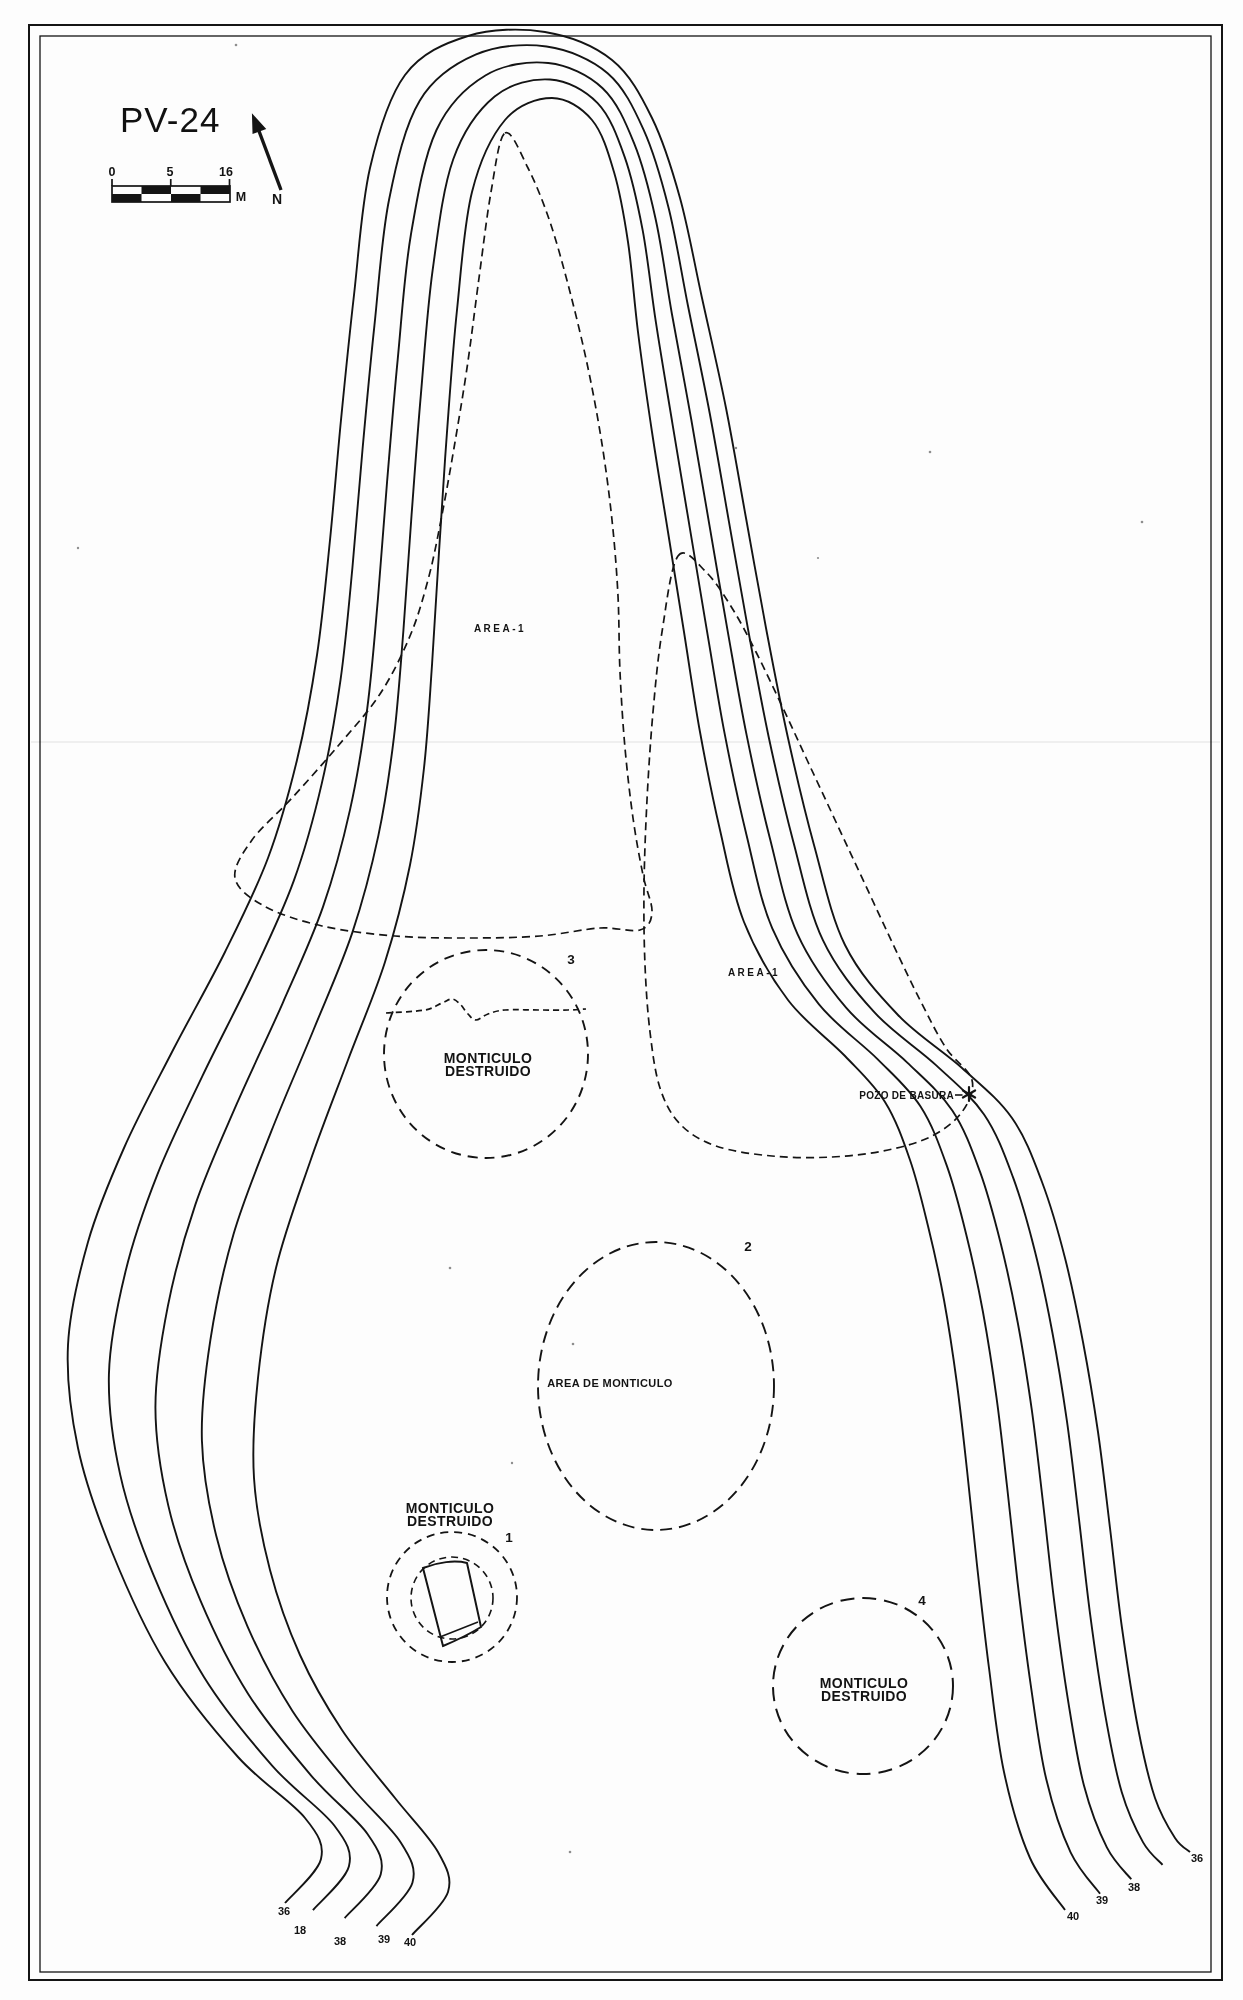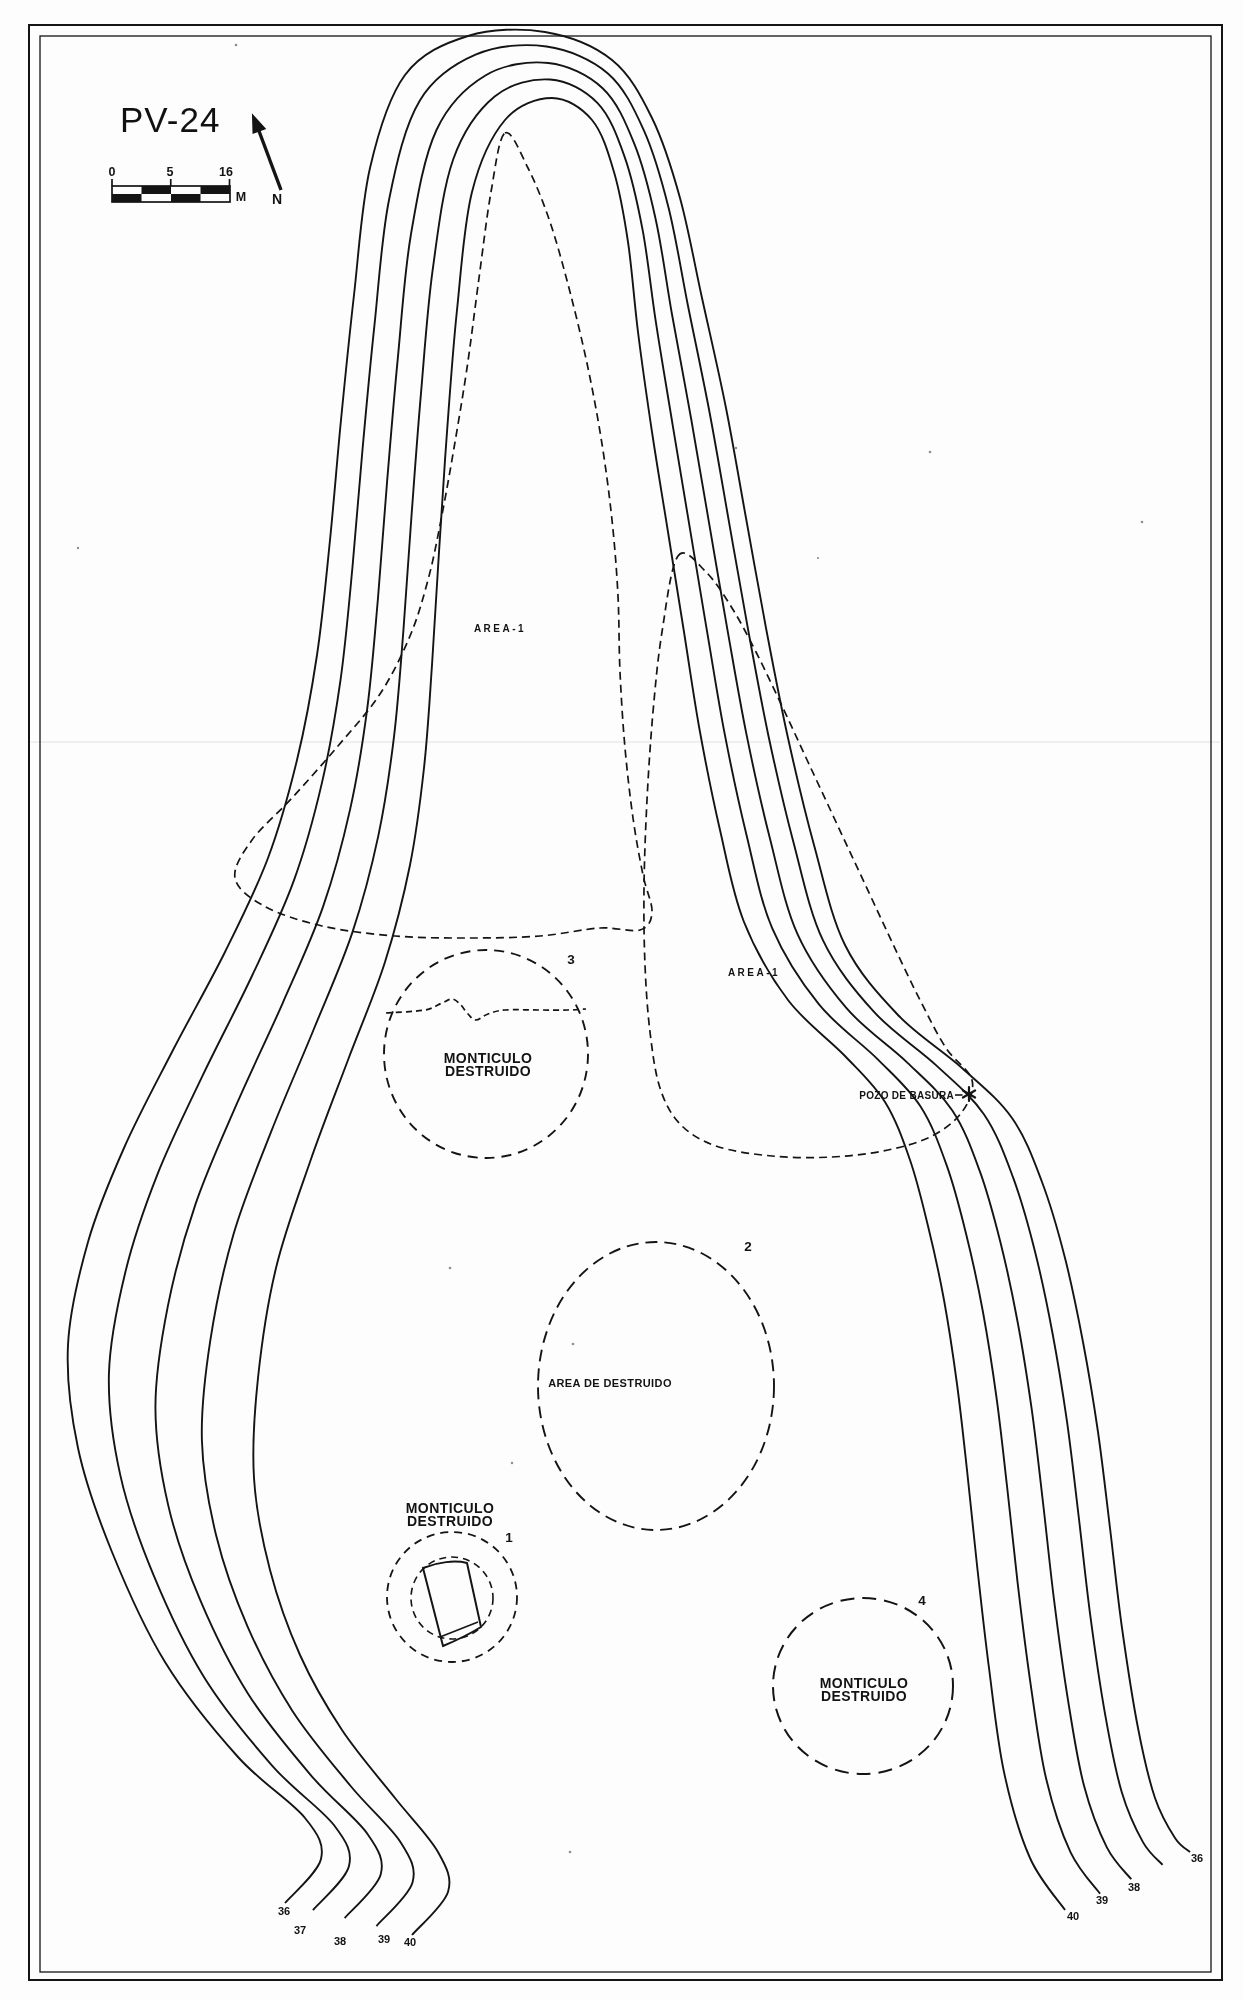--- a/index.html
+++ b/index.html
@@ -112,36 +112,36 @@
 
   <div class="lbl feat-num" style="left:571px;top:959px">3</div>
   <div class="lbl small2" style="left:488px;top:1065px">
     <span style="display:block">MONTICULO</span>
     <span style="display:block">DESTRUIDO</span>
   </div>
 
   <div class="lbl pozo" style="left:954px;top:1095px">POZO DE BASURA</div>
 
   <div class="lbl feat-num" style="left:748px;top:1246px">2</div>
-  <div class="lbl small1" style="left:610px;top:1383px">AREA DE DESTRUIDO</div>
+  <div class="lbl small1" style="left:610px;top:1383px">AREA DE MONTICULO</div>
 
   <div class="lbl small2" style="left:450px;top:1515px">
     <span style="display:block">MONTICULO</span>
     <span style="display:block">DESTRUIDO</span>
   </div>
   <div class="lbl feat-num" style="left:509px;top:1537px">1</div>
 
   <div class="lbl feat-num" style="left:922px;top:1600px">4</div>
   <div class="lbl small2" style="left:864px;top:1690px">
     <span style="display:block">MONTICULO</span>
     <span style="display:block">DESTRUIDO</span>
   </div>
 
   <div class="lbl clabel" style="left:284px;top:1911px">36</div>
-  <div class="lbl clabel" style="left:300px;top:1930px">37</div>
+  <div class="lbl clabel" style="left:300px;top:1930px">18</div>
   <div class="lbl clabel" style="left:340px;top:1941px">38</div>
   <div class="lbl clabel" style="left:384px;top:1939px">39</div>
   <div class="lbl clabel" style="left:410px;top:1942px">40</div>
 
   <div class="lbl clabel" style="left:1197px;top:1858px">36</div>
   <div class="lbl clabel" style="left:1134px;top:1887px">38</div>
   <div class="lbl clabel" style="left:1102px;top:1900px">39</div>
   <div class="lbl clabel" style="left:1073px;top:1916px">40</div>
 </div>
 

